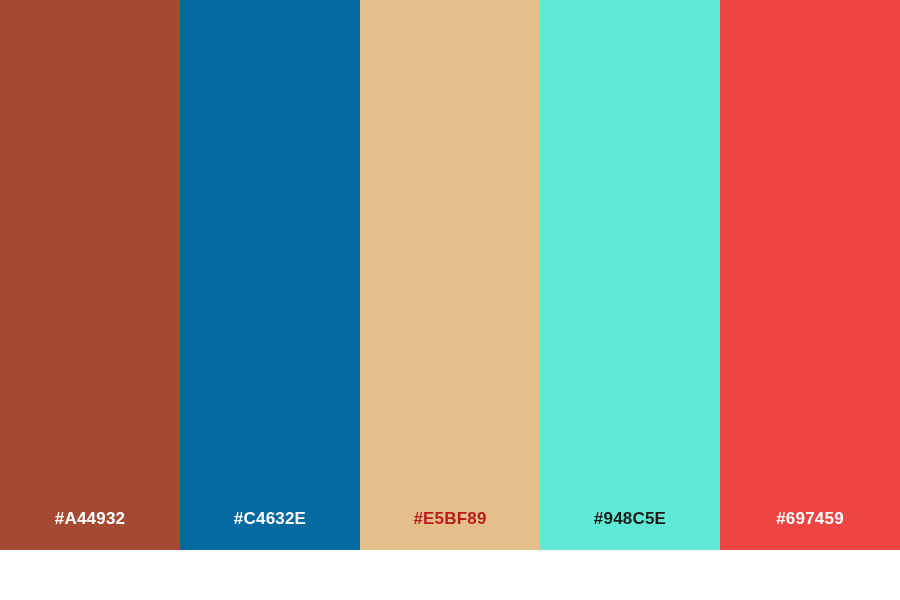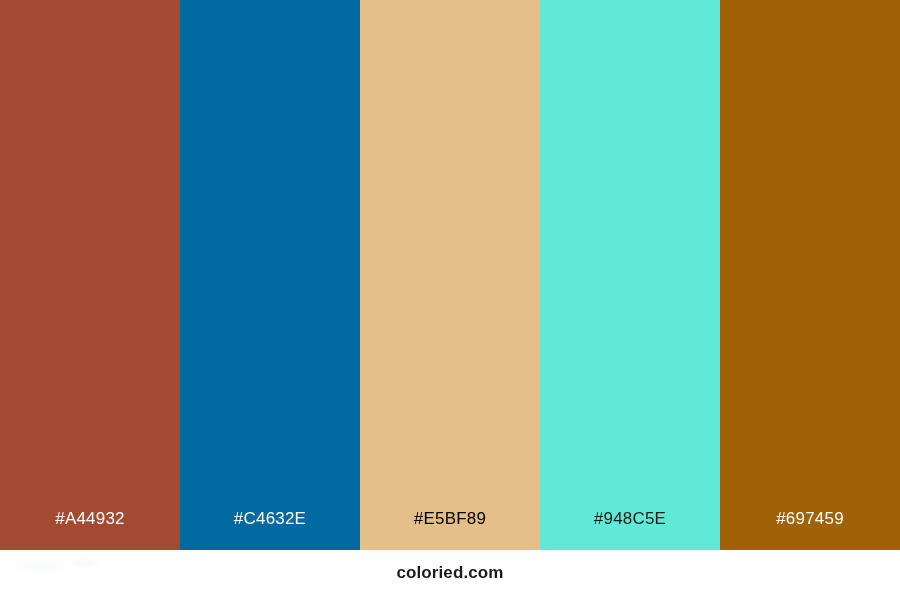--- a/index.html
+++ b/index.html
@@ -43,21 +43,21 @@
 
   .swatch-label {
     position: absolute;
     left: 0;
     right: 0;
     bottom: 0;
     height: 62px;
     line-height: 62px;
     text-align: center;
     font-size: 17px;
-    font-weight: 400;
+    font-weight: 700;
     letter-spacing: 0.2px;
     white-space: nowrap;
     user-select: text;
   }
 
   
   .footer-bar {
     position: absolute;
     left: 0;
     top: 550px;
@@ -105,31 +105,27 @@
 
     <div class="swatch" style="background-color: rgb(164, 73, 50);">
       <span class="swatch-label" style="color: rgb(255, 255, 255);">#A44932</span>
     </div>
 
     <div class="swatch" style="background-color: #0369a1;">
       <span class="swatch-label" style="color: rgb(255, 255, 255);">#C4632E</span>
     </div>
 
     <div class="swatch" style="background-color: rgb(229, 191, 137);">
-      <span class="swatch-label" style="color: #000000;">#E5BF89</span>
+      <span class="swatch-label" style="color: #b91c1c;">#E5BF89</span>
     </div>
 
     <div class="swatch" style="background-color: #5eead4;">
       <span class="swatch-label" style="color: rgb(28, 28, 28);">#948C5E</span>
     </div>
 
-    <div class="swatch" style="background-color: #a16207;">
+    <div class="swatch" style="background-color: #ef4444;">
       <span class="swatch-label" style="color: rgb(255, 255, 255);">#697459</span>
     </div>
 
   </div>
 
-  <div class="footer-bar">
-    <div class="footer-watermark"></div>
-    <div class="footer-brand" style="color: rgb(28, 28, 28);">coloried.com</div>
-  </div>
 
 </div>
 
 </body></html>

